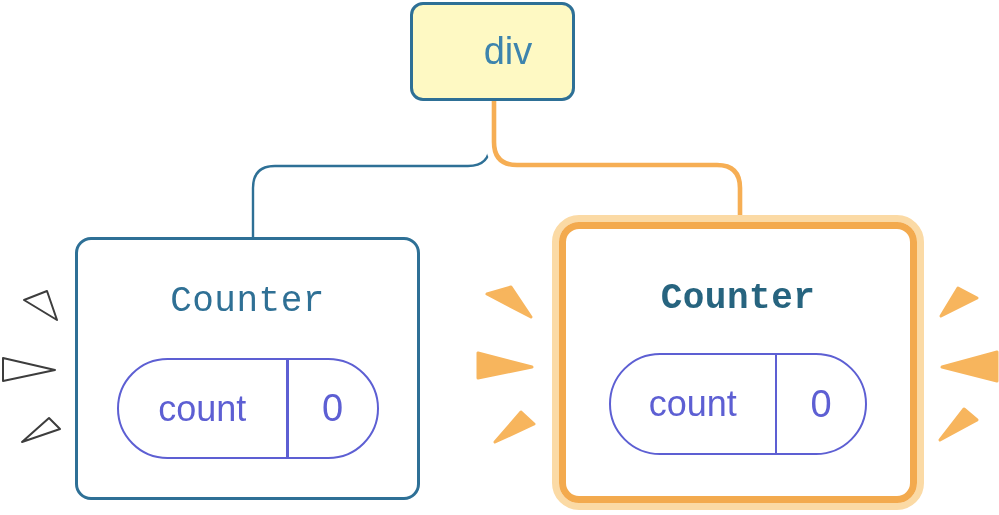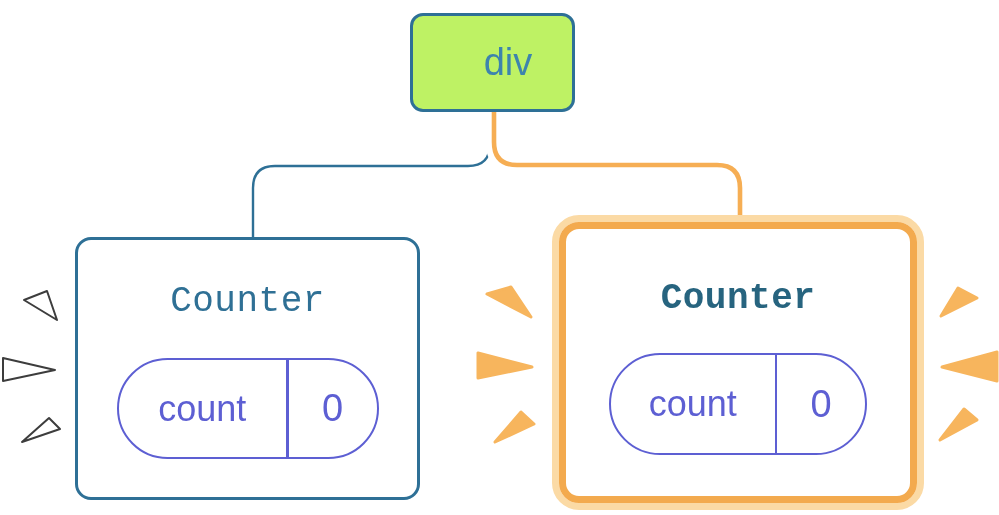--- a/index.html
+++ b/index.html
@@ -30,24 +30,24 @@
     stroke-linejoin: round;
   }
   .spark-white {
     fill: var(--spark-white);
     stroke: var(--spark-outline);
     stroke-width: 2px;
     stroke-linejoin: round;
   }
   .node-root {
     position: absolute;
-    left: 410px; top: 13px;
+    left: 410px; top: 2px;
     width: 165px; height: 99px;
     box-sizing: border-box;
-    background: #bef264;
+    background: #fef9c3;
     border: 3px solid var(--blue-border);
     border-radius: 13px;
     display: flex;
     align-items: center;
     justify-content: center;
     font-size: 38px;
     font-weight: 500;
     color: var(--blue-text);
     padding-left: 31px;
   }

